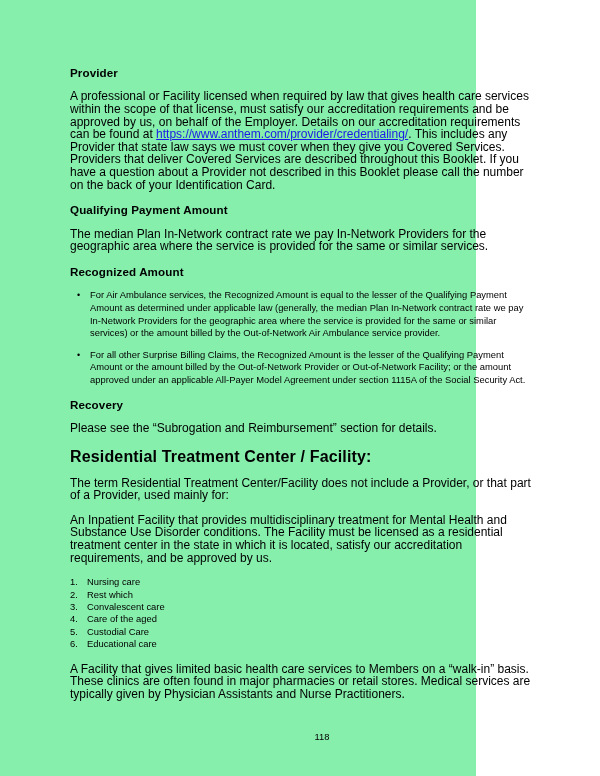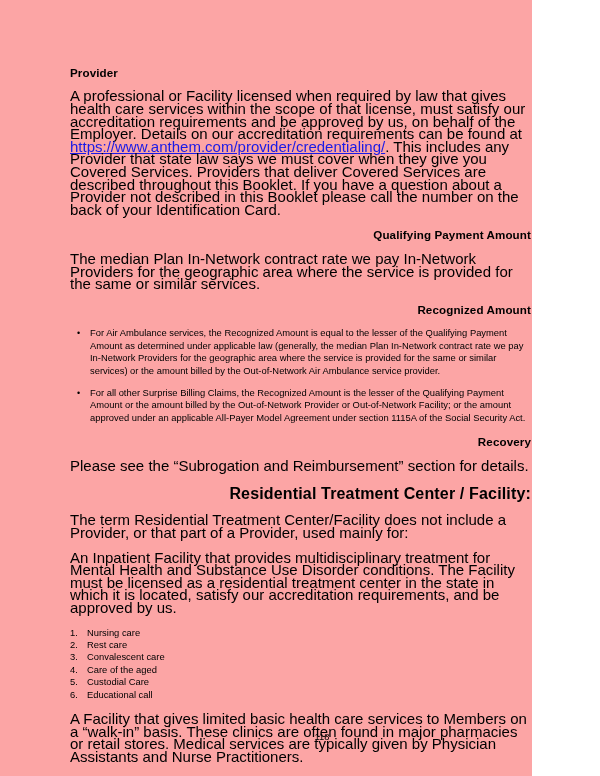--- a/index.html
+++ b/index.html
@@ -11,52 +11,51 @@
     width: 600px;
     height: 776px;
     font-family: "Liberation Sans", sans-serif;
     color: #000000;
     position: relative;
     overflow: hidden;
   }
   .page {
     position: absolute;
     left: 0; top: 0;
-    width: 532px;
+    width: 476px;
     height: 776px;
-    background: #fca5a5;
+    background: #86efac;
   }
   .content {
     position: absolute;
     left: 70px;
     top: 66px;
     width: 461px;
   }
   h2.section-heading {
     font-size: 11.6px;
     font-weight: bold;
     margin: 0 0 10px 0;
     line-height: 1.25;
     letter-spacing: 0.01em;
   }
   h2.section-heading.big {
     font-size: 16px;
   }
   p.body-text {
-    font-size: 15px;
+    font-size: 12px;
     line-height: 12.6px;
     margin: 0 0 12px 0;
     text-align: left;
   }
   p.body-text.lead {
     margin-bottom: 11px;
   }
   .spacer-top {
     margin-top: 16px;
-    text-align: right;
   }
   a.inline-link {
     color: #1a1ae6;
     text-decoration: underline;
   }
   ul.bullet-list {
     list-style: none;
     margin: 0 0 11px 0;
     padding: 0;
   }
@@ -125,25 +124,25 @@
     </ul>
 
     <h2 class="section-heading spacer-top">Recovery</h2>
     <p class="body-text">Please see the “Subrogation and Reimbursement” section for details.</p>
 
     <h2 class="section-heading big spacer-top">Residential Treatment Center / Facility:</h2>
     <p class="body-text">The term Residential Treatment Center/Facility does not include a Provider, or that part of a Provider, used mainly for:</p>
     <p class="body-text">An Inpatient Facility that provides multidisciplinary treatment for Mental Health and Substance Use Disorder conditions.   The Facility must be licensed as a residential treatment center in the state in which it is located, satisfy our accreditation requirements, and be approved by us.</p>
     <ol class="numbered-list">
       <li><span class="num-glyph">1.</span><span>Nursing care</span></li>
-      <li><span class="num-glyph">2.</span><span>Rest care</span></li>
+      <li><span class="num-glyph">2.</span><span>Rest which</span></li>
       <li><span class="num-glyph">3.</span><span>Convalescent care</span></li>
       <li><span class="num-glyph">4.</span><span>Care of the aged</span></li>
       <li><span class="num-glyph">5.</span><span>Custodial Care</span></li>
-      <li><span class="num-glyph">6.</span><span>Educational call</span></li>
+      <li><span class="num-glyph">6.</span><span>Educational care</span></li>
     </ol>
 
     <p class="body-text">A Facility that gives limited basic health care services to Members on a “walk-in” basis.  These clinics are often found in major pharmacies or retail stores.  Medical services are typically given by Physician Assistants and Nurse Practitioners.</p>
 
   </div>
 
   <div class="page-number">118</div>
 </div>
 
 </body></html>

